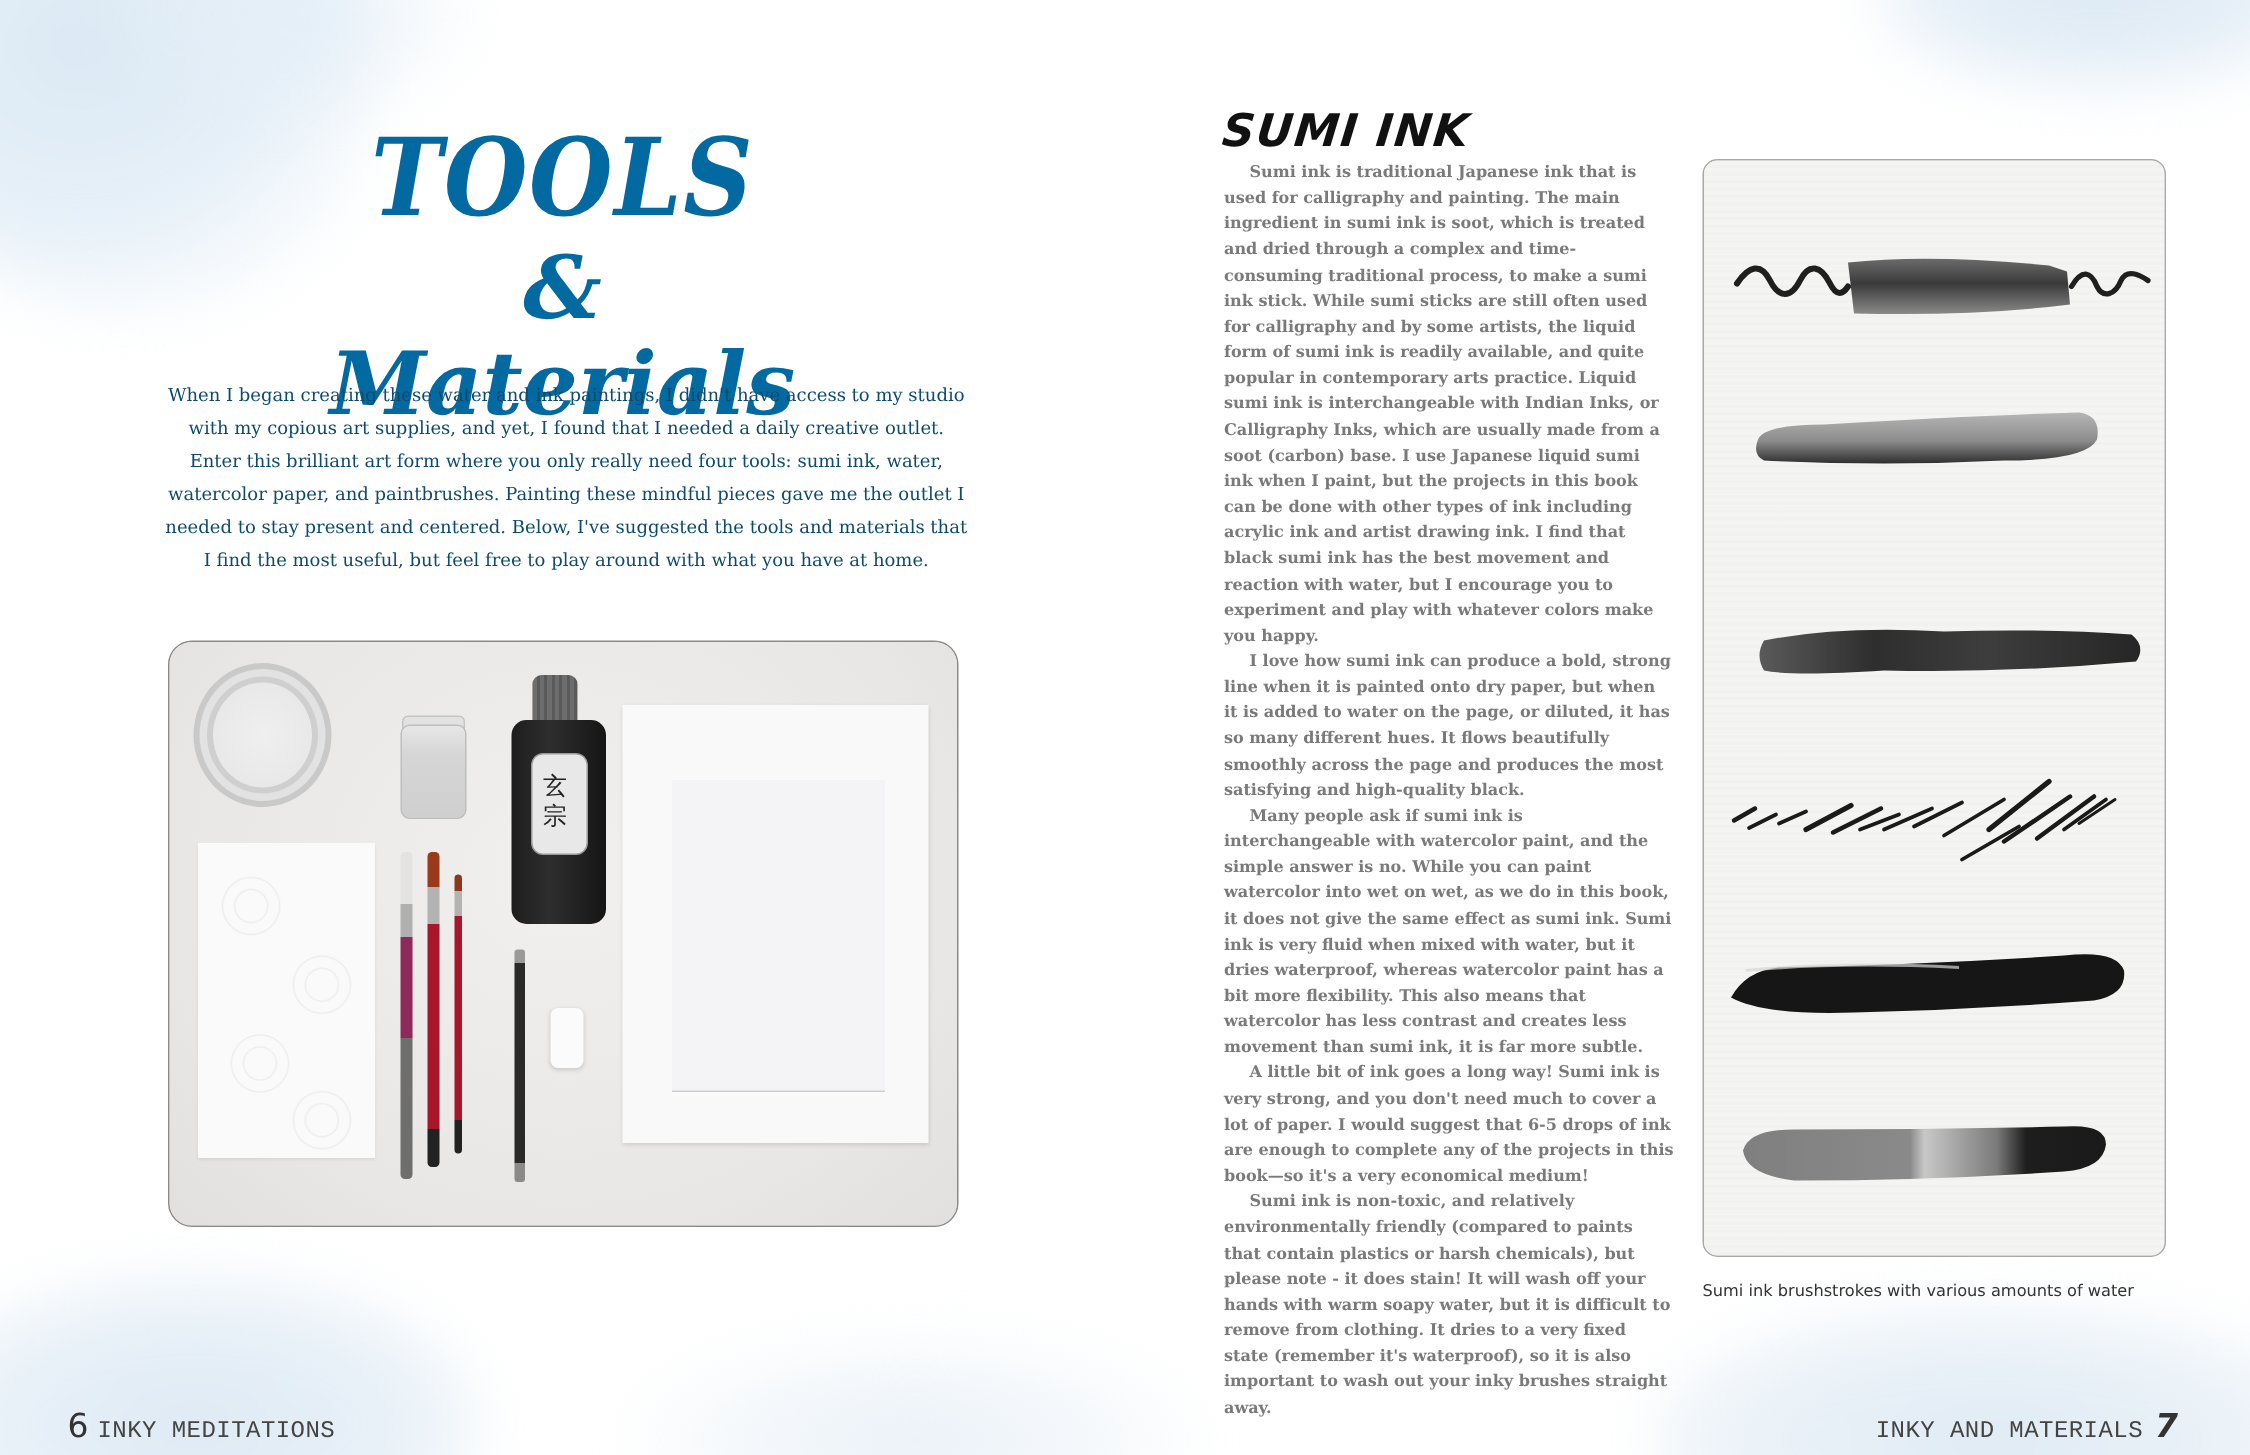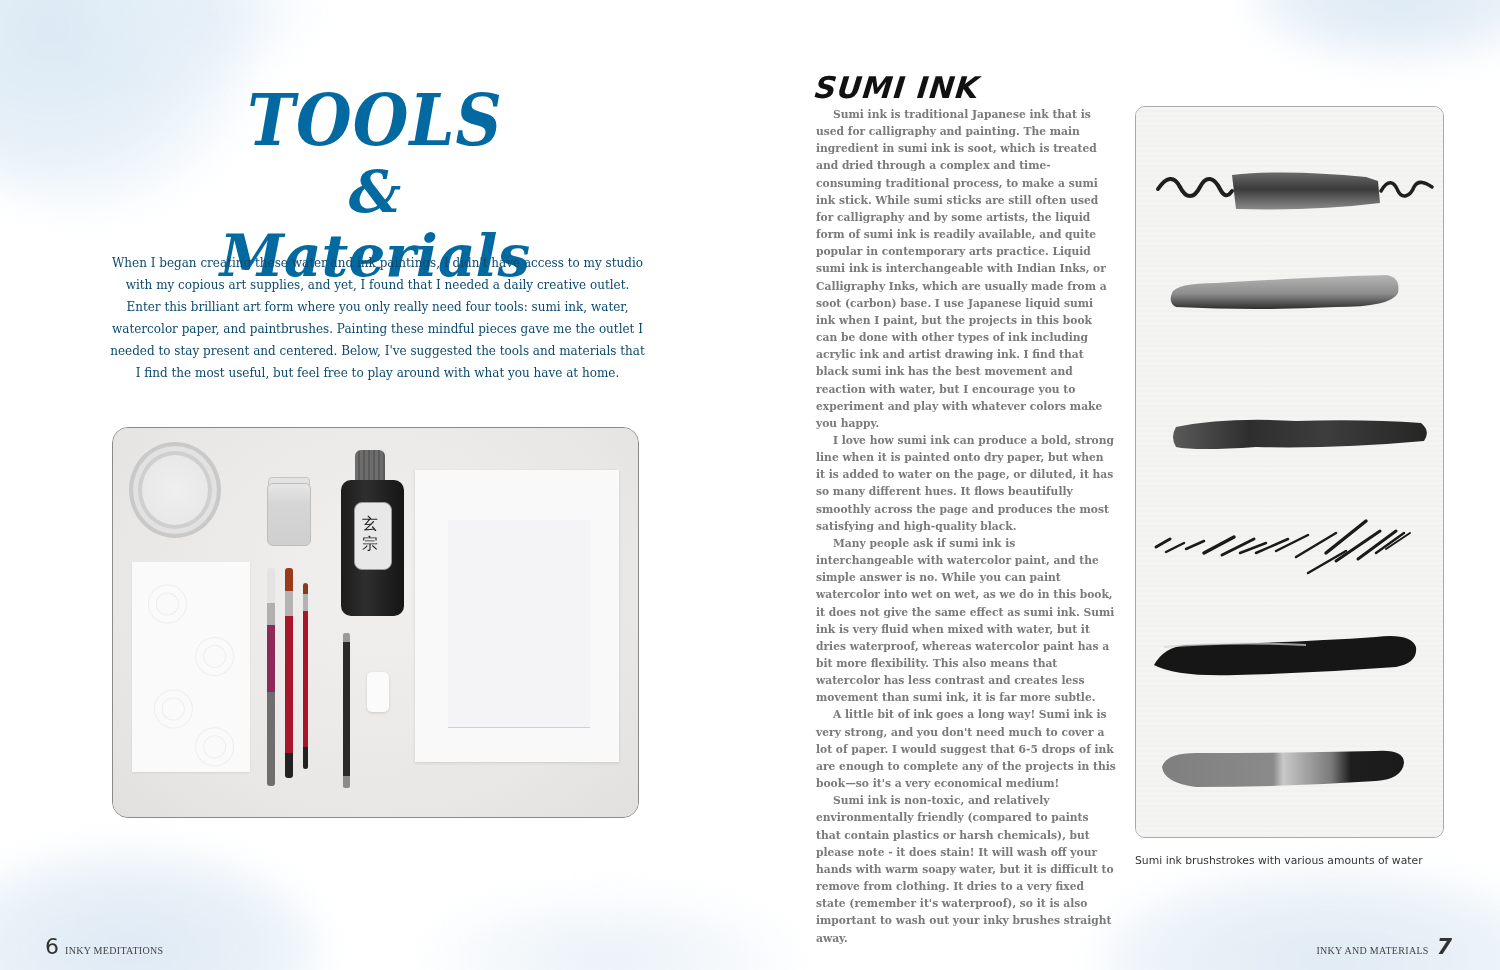--- a/index.html
+++ b/index.html
@@ -50,21 +50,21 @@
   .brush-water { left: 154px; top: 140px; width: 8px; height: 218px; background: linear-gradient(180deg, #e3e3e3 0 16%, #b0b0b0 16% 26%, #8e2a5a 26% 57%, #6e6e6e 57% 100%); }
   .brush-thick { left: 172px; top: 140px; width: 8px; height: 210px; background: linear-gradient(180deg, #9a3a1a 0 11%, #b3b3b3 11% 23%, #a8162a 23% 88%, #222 88% 100%); }
   .brush-thin { left: 190px; top: 155px; width: 5px; height: 186px; background: linear-gradient(180deg, #8a3a1a 0 6%, #b3b3b3 6% 15%, #a8162a 15% 88%, #222 88% 100%); }
   .pencil { position: absolute; left: 230px; top: 205px; width: 7px; height: 155px; border-radius: 2px; background: linear-gradient(180deg, #9a9a9a 0 6%, #2a2a2a 6% 92%, #8a8a8a 92% 100%); }
   .eraser { position: absolute; left: 254px; top: 244px; width: 22px; height: 40px; border-radius: 5px; background: #fbfbfb; box-shadow: 0 1px 3px rgba(0,0,0,0.15); }
 
   .caption-left { position: absolute; left: 150px; top: 837px; width: 450px; text-align: center; font-family: "DejaVu Sans", sans-serif; font-size: 10.8px; line-height: 13px; color: #333; }
 
   .folio-left { position: absolute; left: 45px; top: 905px; display: flex; align-items: baseline; gap: 6px; color: #333; }
   .folio-num { font-family: "DejaVu Sans", sans-serif; font-size: 22px; }
-  .folio-label { font-family: Liberation Serif, serif; font-size: 10px; letter-spacing: 0.3px; color: #444; margin-top: 40px; }
+  .folio-label { font-family: Liberation Mono, monospace; font-size: 16px; letter-spacing: 0.3px; color: #444; margin-top: 40px; }
   .folio-right { position: absolute; right: 48px; top: 905px; display: flex; align-items: baseline; gap: 8px; color: #333; }
   .folio-num-right { font-family: "DejaVu Sans", sans-serif; font-weight: bold; font-size: 22px; font-style: italic; }
 
   
   .sumi-heading { position: absolute; left: 815px; top: 70px; font-family: "DejaVu Sans", sans-serif; font-size: 30px; font-weight: bold; font-style: italic; color: #111; letter-spacing: 1px; transform: skewX(-6deg); }
   .body-col { position: absolute; left: 816px; top: 106px; width: 300px; font-family: "DejaVu Serif", serif; font-size: 10.7px; line-height: 17.15px; color: #7a7a7a; font-weight: bold; }
   .body-col p { text-indent: 17px; }
   .body-col p.first { text-indent: 17px; }
 
   .strokes-frame { position: absolute; left: 1135px; top: 106px; width: 309px; height: 732px; border: 1.5px solid #a9a9a9; border-radius: 10px; background: #f3f3f2; overflow: hidden; }

